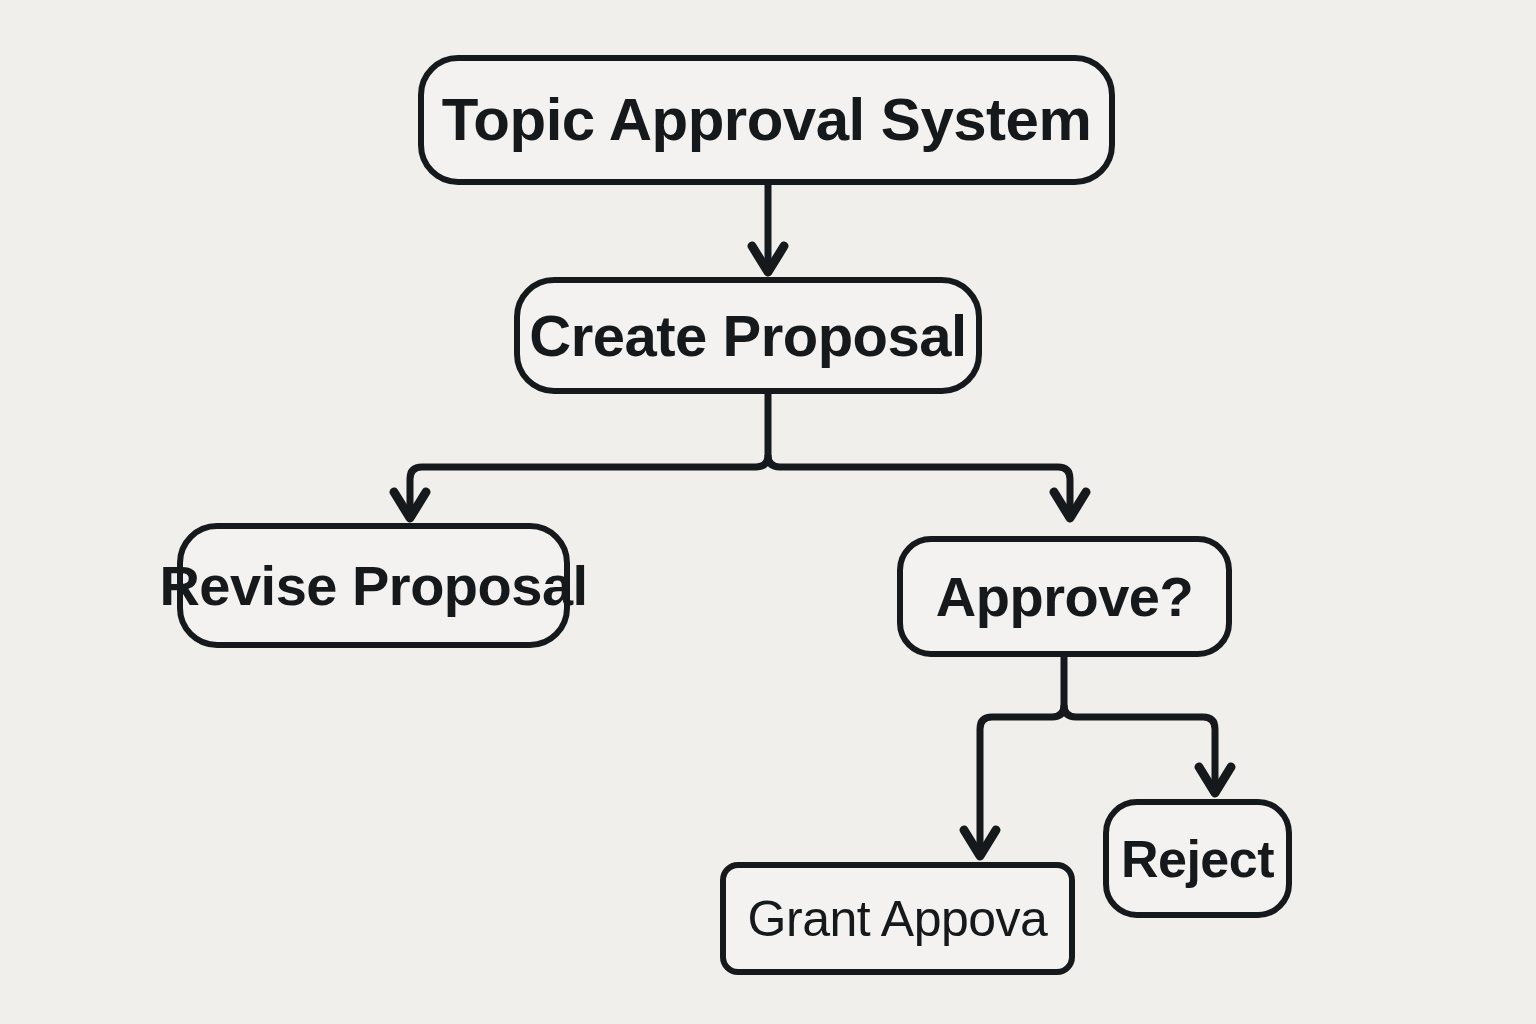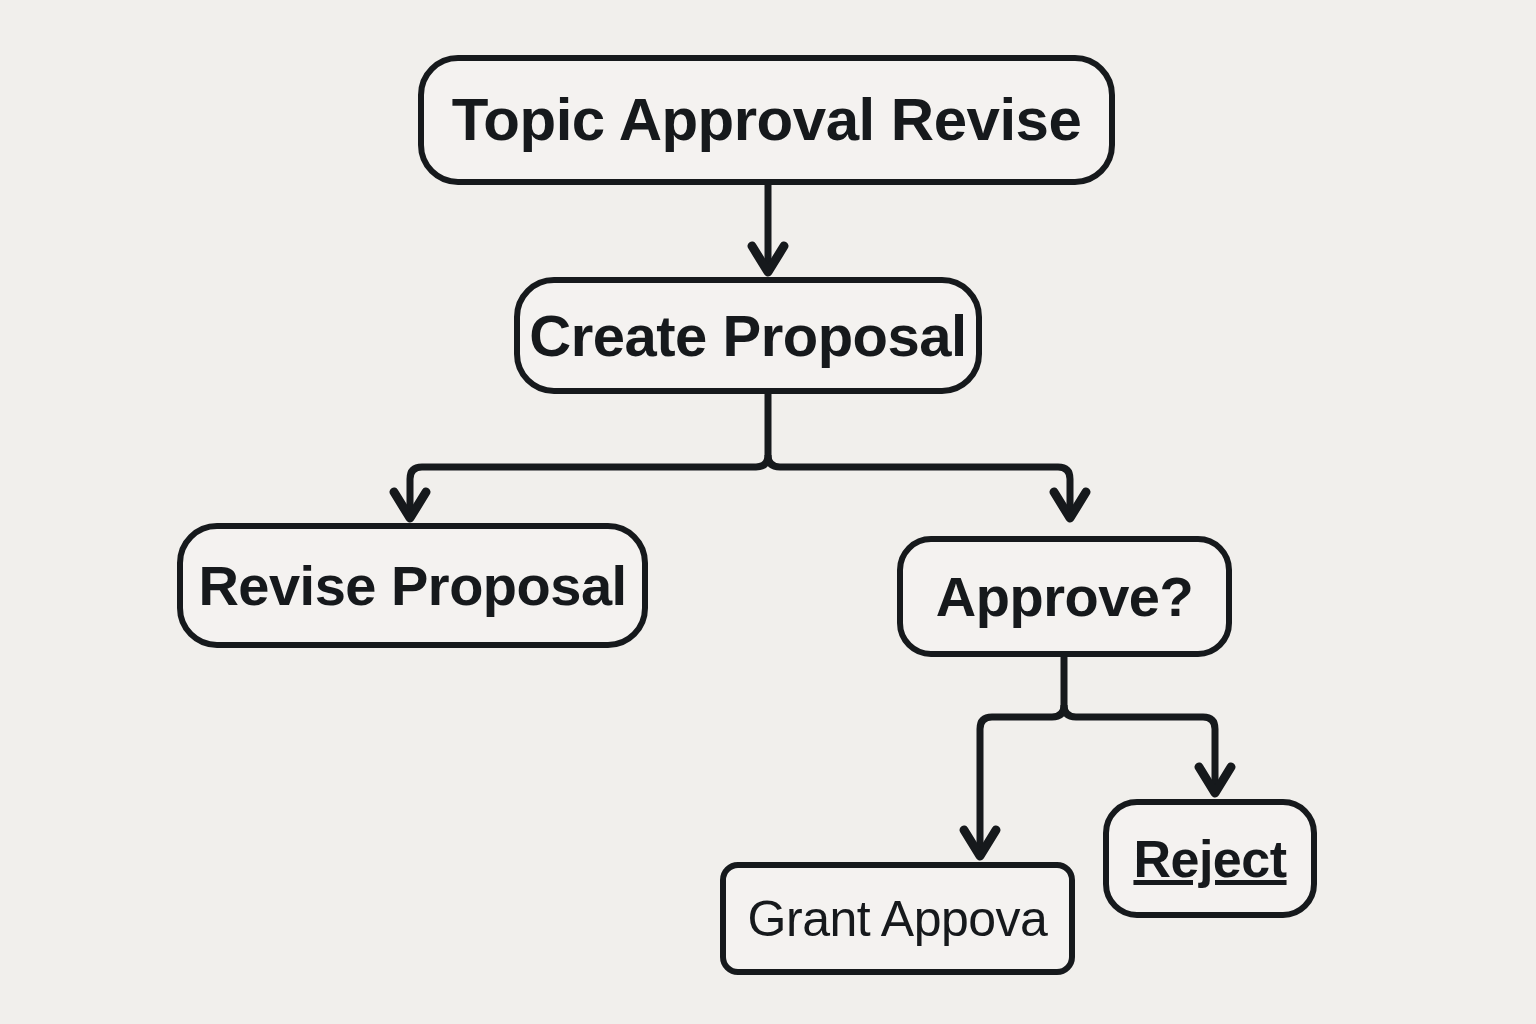--- a/index.html
+++ b/index.html
@@ -43,24 +43,24 @@
     white-space: nowrap;
     z-index: 2;
   }
   .node-label {
     display: block;
     line-height: 1;
   }
   
   #node-root      { left: 418px; top: 55px;  width: 697px; height: 130px; border-radius: 40px; }
   #node-create    { left: 514px; top: 277px; width: 468px; height: 117px; border-radius: 40px; }
-  #node-revise    { left: 177px; top: 523px; width: 471px; height: 125px; border-radius: 40px; text-align: right; }
+  #node-revise    { left: 177px; top: 523px; width: 393px; height: 125px; border-radius: 40px; text-align: right; }
   #node-approve   { left: 897px; top: 524px; width: 335px; height: 121px; border-radius: 34px; margin-top: 12px; }
   #node-grant     { left: 720px; top: 862px; width: 355px; height: 113px; border-radius: 18px; }
-  #node-reject    { left: 1103px; top: 799px; width: 214px; height: 119px; border-radius: 34px; text-decoration: underline; }
+  #node-reject    { left: 1103px; top: 799px; width: 189px; height: 119px; border-radius: 34px; }
 
   #node-root    .node-label { font-size: 60px; font-weight: 700; }
   #node-create  .node-label { font-size: 58px; font-weight: 700; }
   #node-revise  .node-label { font-size: 56px; font-weight: 700; }
   #node-approve .node-label { font-size: 56px; font-weight: 700; }
   #node-grant   .node-label { font-size: 50px; font-weight: 400; }
   #node-reject  .node-label { font-size: 52px; font-weight: 700; }
 </style>
 </head>
 <body>
@@ -84,21 +84,21 @@
       <path d="M 1064 645 L 1064 705"></path>
       <path d="M 1064 705 Q 1064 717 1052 717 L 992 717 Q 980 717 980 729 L 980 852"></path>
       <path d="M 964 830 L 980 856 L 996 830" stroke-width="9" stroke-linecap="round"></path>
 
       <path d="M 1064 705 Q 1064 717 1076 717 L 1203 717 Q 1215 717 1215 729 L 1215 789"></path>
       <path d="M 1199 767 L 1215 793 L 1231 767" stroke-width="9" stroke-linecap="round"></path>
     </g>
   </svg>
 
   <div class="node" id="node-root">
-    <span class="node-label">Topic Approval Revise</span>
+    <span class="node-label">Topic Approval System</span>
   </div>
 
   <div class="node" id="node-create">
     <span class="node-label">Create Proposal</span>
   </div>
 
   <div class="node" id="node-revise">
     <span class="node-label">Revise Proposal</span>
   </div>
 

